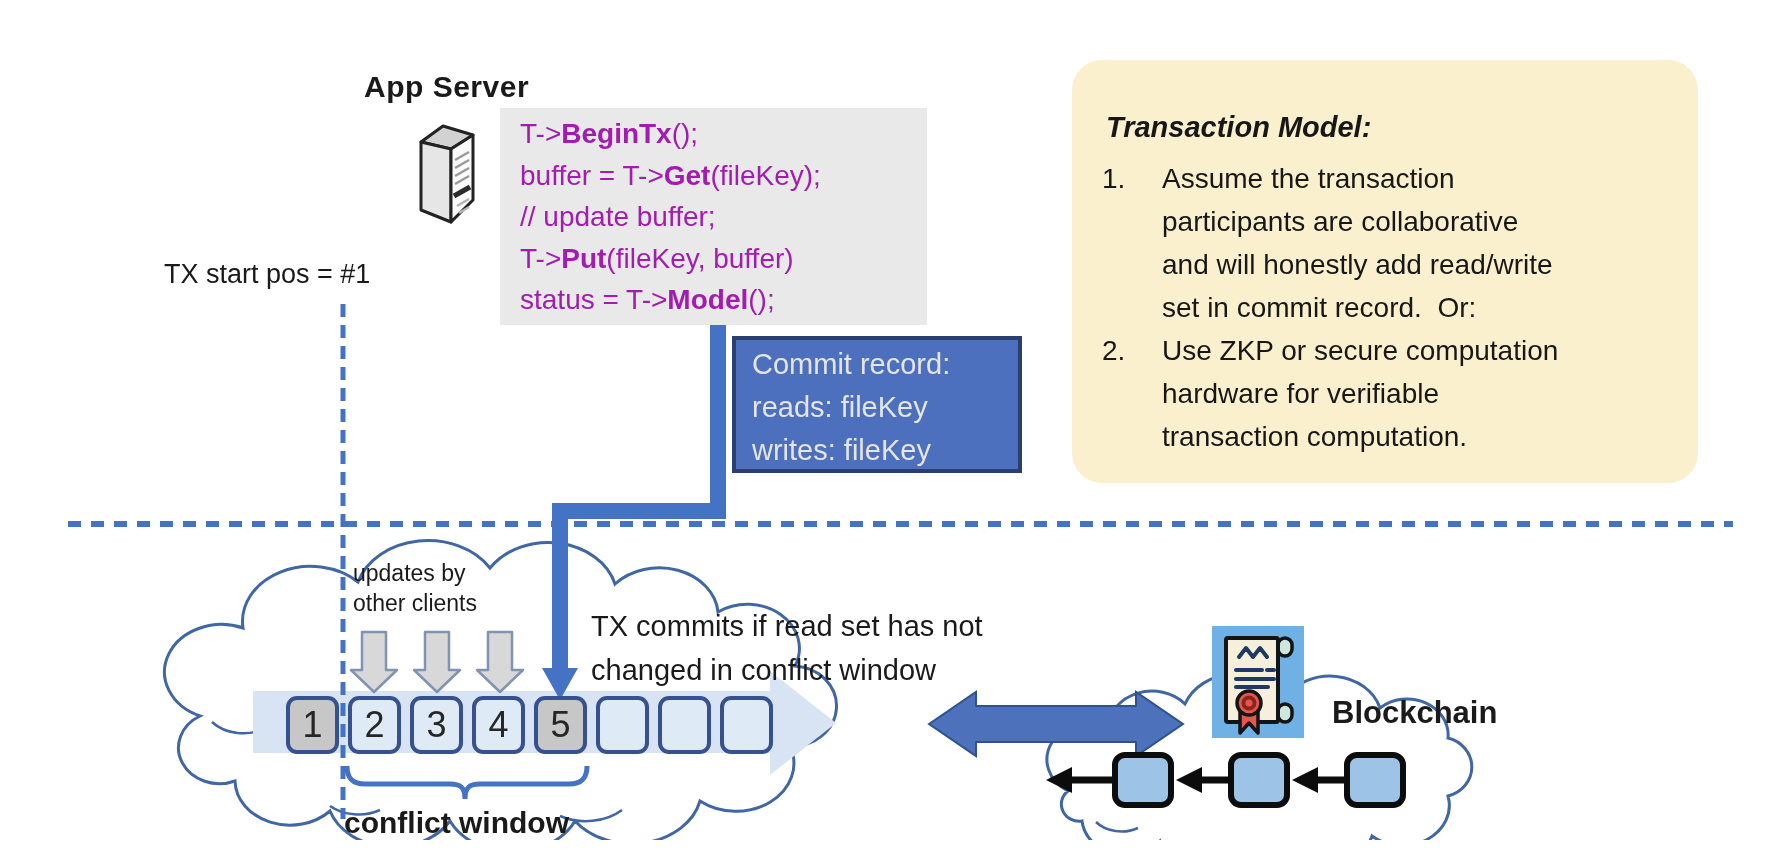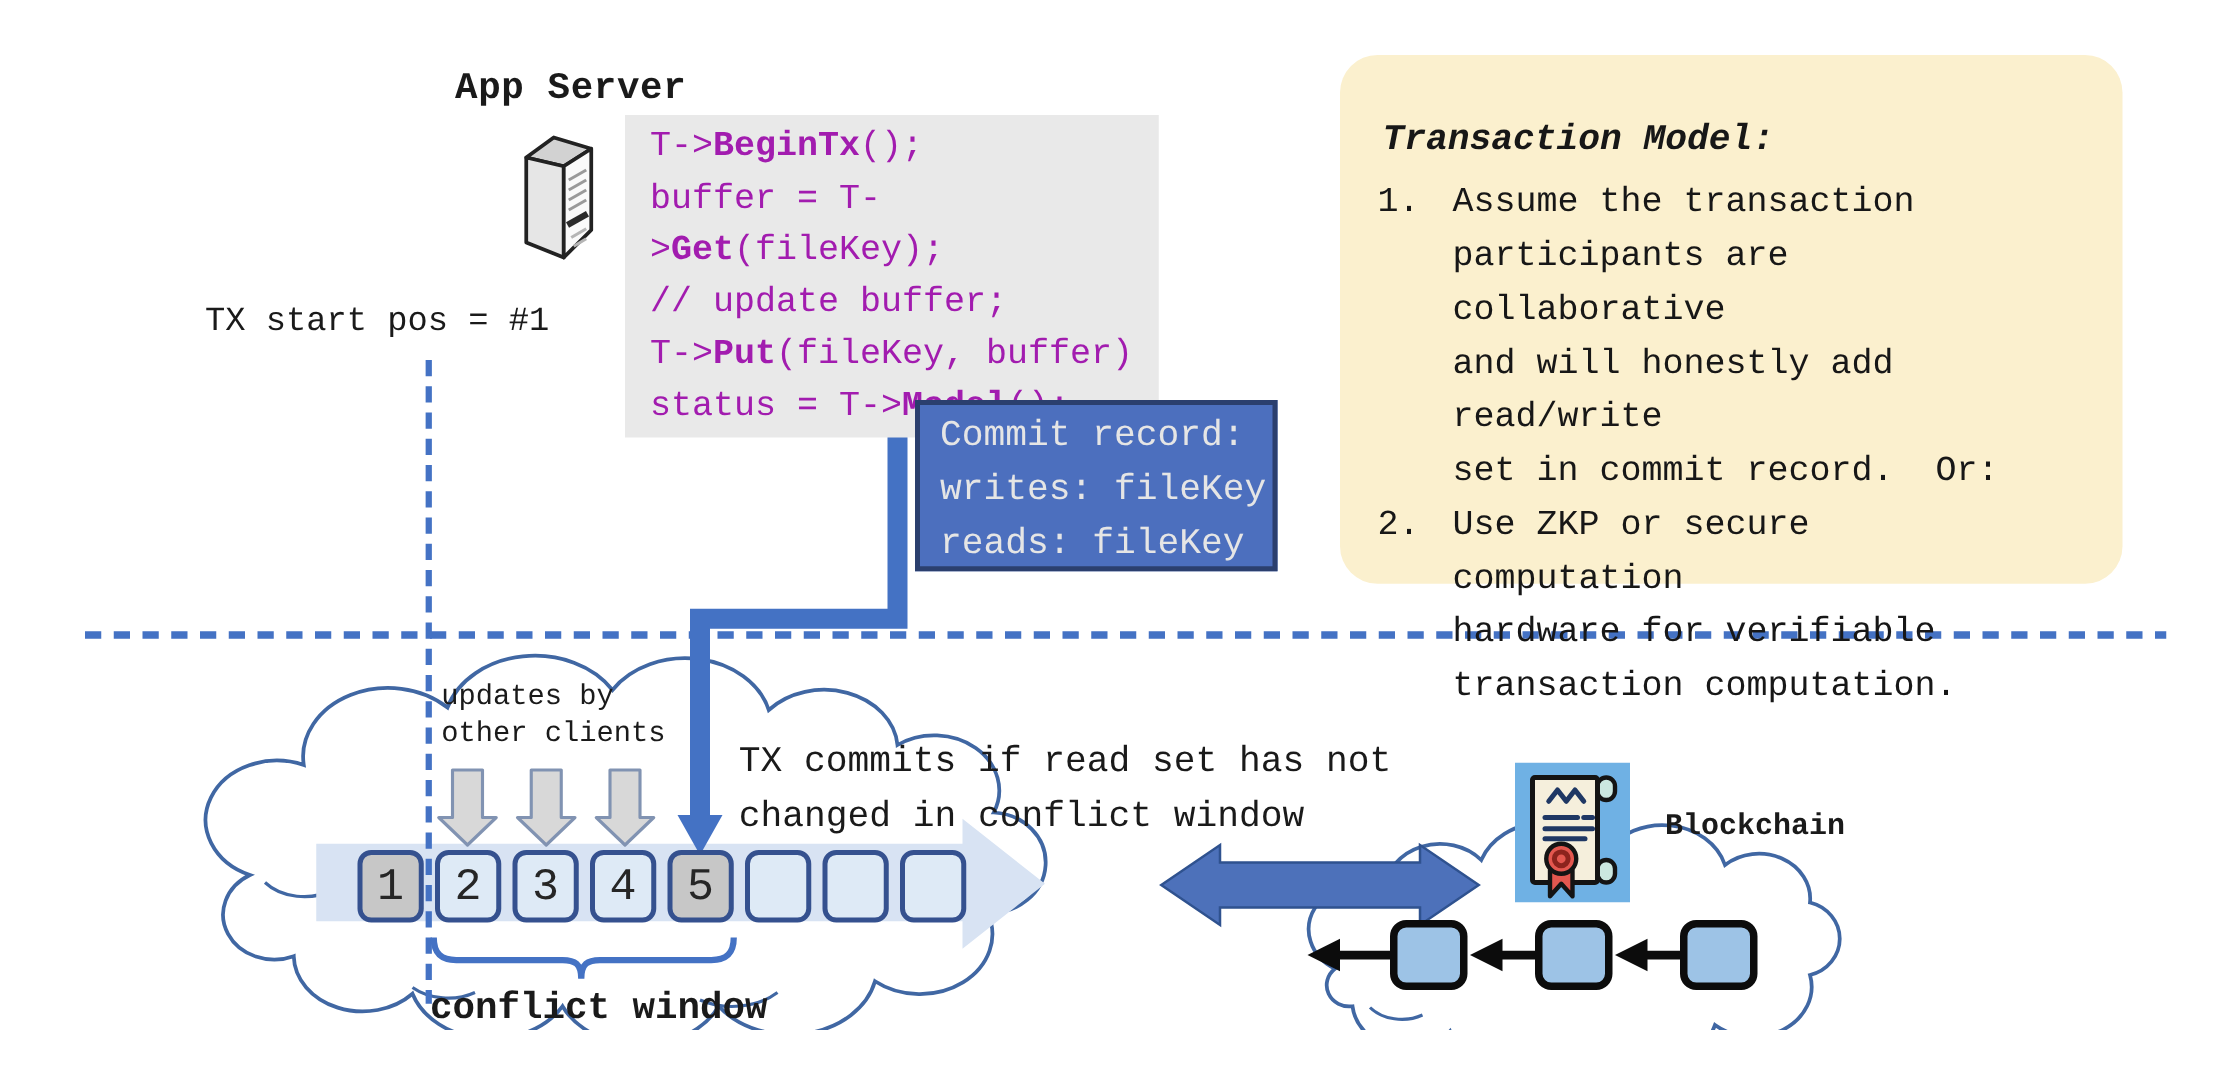--- a/index.html
+++ b/index.html
@@ -1,29 +1,29 @@
 <!DOCTYPE html>
 <html><head>
 <meta charset="utf-8">
 <style>
   html,body { margin:0; padding:0; background:#ffffff; }
   .canvas {
     position:relative; width:1780px; height:824px; background:#ffffff;
-    font-family:Liberation Mono, monospace; color:#1a1a1a; overflow:hidden;
+    font-family:Liberation Sans, sans-serif; color:#1a1a1a; overflow:hidden;margin-top:16px;
   }
   .abs { position:absolute; }
   svg { display:block; }
 
   
   .app-server-label { left:364px; top:54px; font-size:30px; font-weight:bold; letter-spacing:0.5px; }
   .tx-start-label   { left:164px; top:243px; font-size:27px;text-align:center; }
   .updates-label    { left:353px; top:542px; font-size:23px; line-height:30px; white-space:pre-wrap; }
   .tx-commits-label { left:591px; top:588px; font-size:29px; line-height:44px; white-space:pre-wrap; }
   .conflict-window-label { left:344px; top:790px; font-size:30px; font-weight:bold; }
-  .blockchain-label { left:1332px; top:648px; font-size:24px; font-weight:bold; }
+  .blockchain-label { left:1332px; top:679px; font-size:31px; font-weight:bold; }
 
   
   .code-box {
     left:500px; top:92px; width:427px; box-sizing:border-box;
     background:#E9E9E9; padding:5px 8px 4px 20px;
     font-size:28px; line-height:41.5px; color:#a21caf;
   }
   .code-line b { font-weight:bold; }
 
   
@@ -164,22 +164,22 @@
     <div class="code-line"><span>buffer = T-&gt;</span><b>Get</b><span>(fileKey);</span></div>
     <div class="code-line"><span>// update buffer;</span><b></b><span></span></div>
     <div class="code-line"><span>T-&gt;</span><b>Put</b><span>(fileKey, buffer)</span></div>
     <div class="code-line"><span>status = T-&gt;</span><b>Model</b><span>();</span></div>
   </div>
 
   <div class="abs tx-start-label">TX start pos = #1</div>
 
   <div class="abs commit-box">
     <div>Commit record:</div>
+    <div>reads: fileKey</div>
     <div>writes: fileKey</div>
-    <div>reads: fileKey</div>
   </div>
 
   <div class="abs yellow-box">
     <div class="yellow-title">Transaction Model:</div>
     <div class="yellow-list">
       <div class="yellow-item">
         <span class="num">1.</span>
         <span class="txt">Assume the transaction
 participants are collaborative
 and will honestly add read/write

